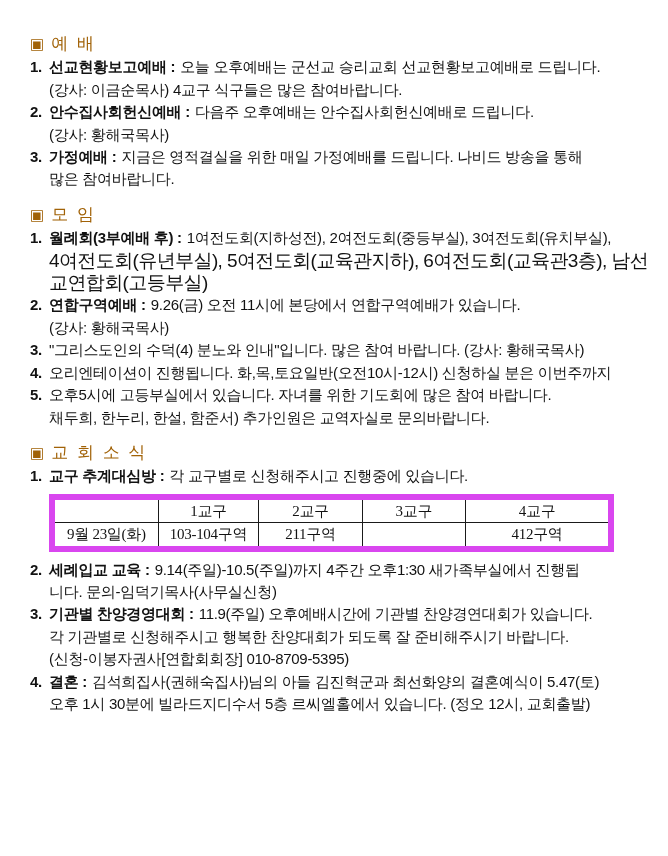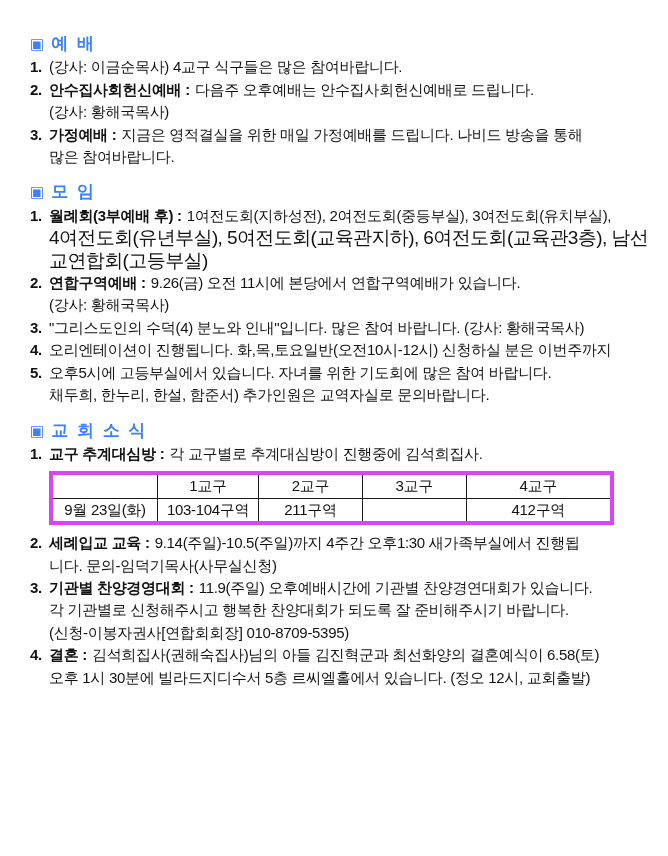--- a/index.html
+++ b/index.html
@@ -4,50 +4,51 @@
 <style>
   html,body { margin:0; padding:0; background:#e8e8e8; }
   .page {
     width:668px; height:856px; margin:0 auto; background:#ffffff;
     box-sizing:border-box; padding:33px 6px 10px 30px;
     font-family:"Liberation Sans","DejaVu Sans",sans-serif;
     font-size:15px; line-height:22.4px; color:#121212;
     letter-spacing:-0.3px; overflow:hidden;
   }
   .sec-title {
-    font-size:17px; font-weight:700; letter-spacing:2px;
-    margin:13px 0 1px 0; color:#3b82f6;
+    font-size:17px; font-weight:400; letter-spacing:2px;
+    margin:13px 0 1px 0; color:#a16207;
   }
   .sec-title:first-child { margin-top:0; }
   .sec-title .marker { font-size:15px; margin-right:7px; letter-spacing:0; }
   .item { position:relative; padding-left:19px; }
   .num { position:absolute; left:0; top:0; font-weight:700; }
   .line { white-space:pre-wrap; min-height:22.4px; }
   .line b { font-weight:700; margin-right:5px; }
   .condensed { font-size:19px; letter-spacing:-0.6px; }
   table.visit {
     border-collapse:collapse; width:565px; margin:6px 0 7px 0;
     table-layout:fixed; font-size:15px; letter-spacing:-0.3px;
   }
   table.visit td {
     border:1.5px solid #1a1a1a; text-align:center; vertical-align:middle;
     height:20.5px; padding:0 2px; overflow:hidden;
   }
-  table.visit { border:4px solid #d946ef; }
+  table.visit { border:6px solid #d946ef;font-family:Liberation Serif, serif; }
   .c0{width:19%}.c1{width:18%}.c2{width:18.5%}.c3{width:18.5%}.c4{width:26%}
 </style>
 </head>
 <body>
 
 <div class="page">
 
   <div class="sec-title"><span class="marker">▣</span><span>예 배</span></div>
 
   <div class="item">
     <span class="num">1.</span>
+    <div class="line"><b>선교현황보고예배 :</b><span>오늘 오후예배는 군선교 승리교회 선교현황보고예배로 드립니다.</span></div>
     <div class="line">(강사: 이금순목사) 4교구 식구들은 많은 참여바랍니다.</div>
   </div>
 
   <div class="item">
     <span class="num">2.</span>
     <div class="line"><b>안수집사회헌신예배 :</b><span>다음주 오후예배는 안수집사회헌신예배로 드립니다.</span></div>
     <div class="line">(강사: 황해국목사)</div>
   </div>
 
   <div class="item">
@@ -83,21 +84,21 @@
   <div class="item">
     <span class="num">5.</span>
     <div class="line">오후5시에 고등부실에서 있습니다. 자녀를 위한 기도회에 많은 참여 바랍니다.</div>
     <div class="line">채두희, 한누리, 한설, 함준서) 추가인원은 교역자실로 문의바랍니다.</div>
   </div>
 
   <div class="sec-title"><span class="marker">▣</span><span>교 회 소 식</span></div>
 
   <div class="item">
     <span class="num">1.</span>
-    <div class="line"><b>교구 추계대심방 :</b><span>각 교구별로 추계대심방이 진행중에 김석희집사.</span></div>
+    <div class="line"><b>교구 추계대심방 :</b><span>각 교구별로 신청해주시고 진행중에 있습니다.</span></div>
 
     <table class="visit">
       <colgroup>
           <col class="c0">
           <col class="c1">
           <col class="c2">
           <col class="c3">
           <col class="c4">
         </colgroup>
       <tbody>
@@ -127,17 +128,17 @@
 
   <div class="item">
     <span class="num">3.</span>
     <div class="line"><b>기관별 찬양경영대회 :</b><span>11.9(주일) 오후예배시간에 기관별 찬양경연대회가 있습니다.</span></div>
     <div class="line">각 기관별로 신청해주시고 행복한 찬양대회가 되도록 잘 준비해주시기 바랍니다.</div>
     <div class="line">(신청-이봉자권사[연합회회장] 010-8709-5395)</div>
   </div>
 
   <div class="item">
     <span class="num">4.</span>
-    <div class="line"><b>결혼 :</b><span>김석희집사(권해숙집사)님의 아들 김진혁군과 최선화양의 결혼예식이 6.58(토)</span></div>
+    <div class="line"><b>결혼 :</b><span>김석희집사(권해숙집사)님의 아들 김진혁군과 최선화양의 결혼예식이 5.47(토)</span></div>
     <div class="line">오후 1시 30분에 빌라드지디수서 5층 르씨엘홀에서 있습니다. (정오 12시, 교회출발)</div>
   </div>
 
 </div>
 
 </body></html>

